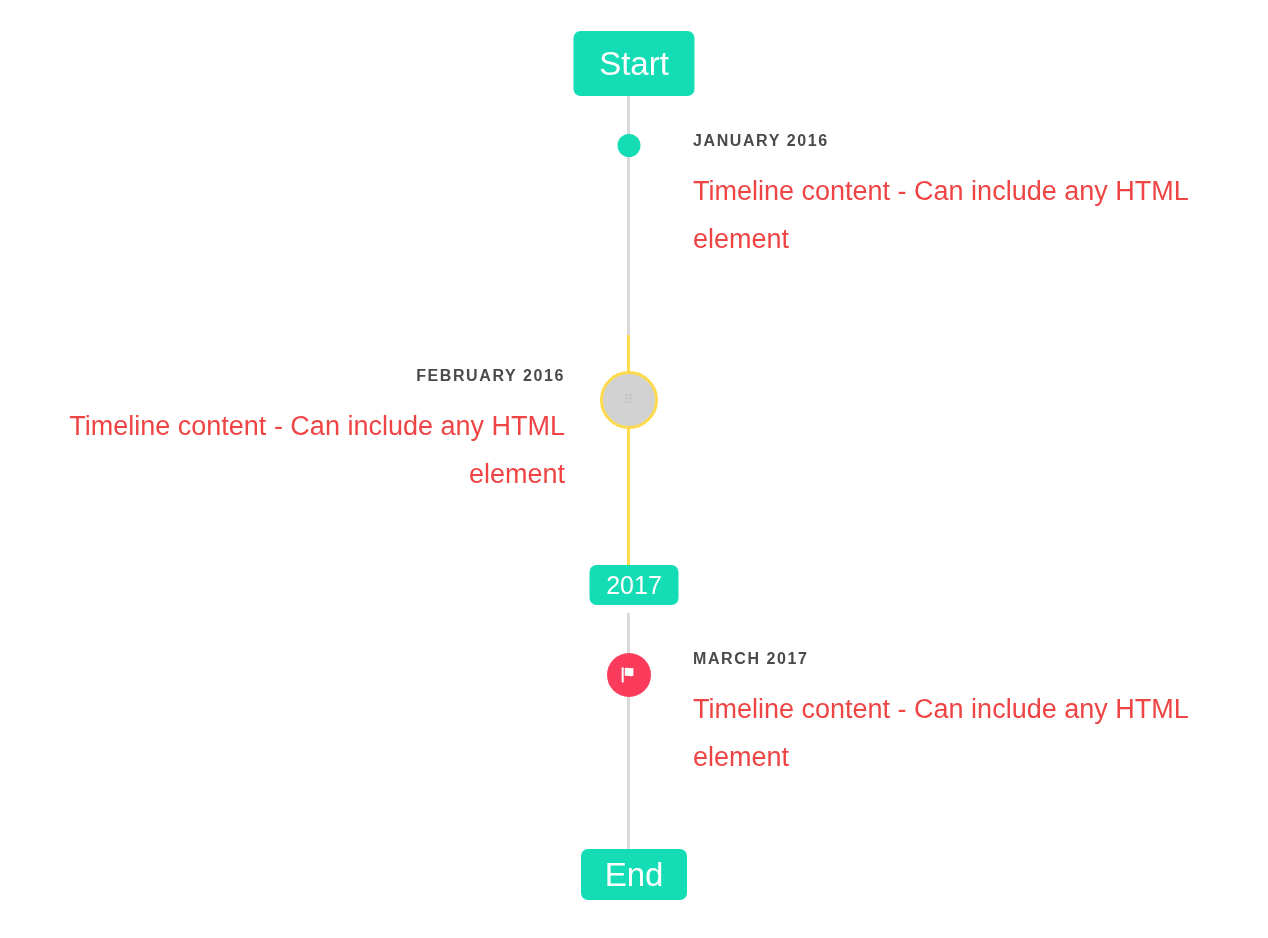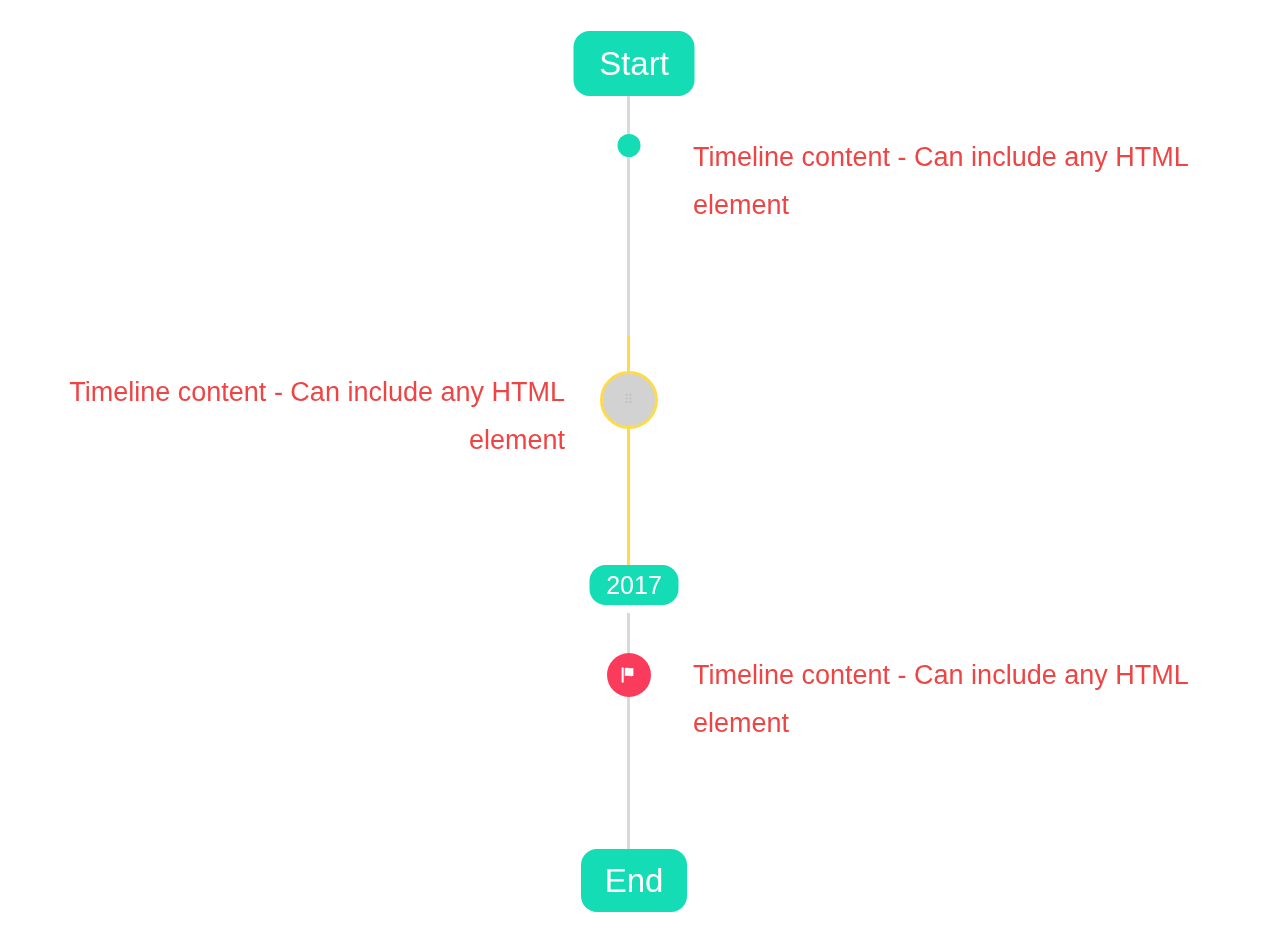--- a/index.html
+++ b/index.html
@@ -31,21 +31,21 @@
   .axis-highlight{ top: 335px; height: 230px; background: #fcdb4e; }
   .axis-bottom   { top: 613px; height: 237px; background: #d9d9d9; }
 
   
   .cap {
     position: absolute;
     left: 50%;
     transform: translateX(-50%);
     background: #14dcb4;
     color: #ffffff;
-    border-radius: 16px;
+    border-radius: 7px;
     display: flex;
     align-items: center;
     justify-content: center;
     font-weight: 400;
     box-sizing: border-box;
     user-select: none;
   }
   .cap-start {
     top: 31px;
     width: 121px;
@@ -54,21 +54,21 @@
   }
   .cap-mid {
     top: 565px;
     width: 89px;
     height: 40px;
     font-size: 25px;
   }
   .cap-end {
     top: 849px;
     width: 106px;
-    height: 63px;
+    height: 51px;
     font-size: 33px;
   }
 
   .content {
     position: absolute;
     top: 0;
   }
   .content-right {
     left: 693px;
     width: 540px;
@@ -140,37 +140,40 @@
 <div class="timeline">
 
   <div class="axis axis-top"></div>
   <div class="axis axis-highlight"></div>
   <div class="axis axis-bottom"></div>
 
   <div class="cap cap-start">Start</div>
 
   <div class="marker marker-dot" style="top:134px;"></div>
   <div class="content content-right" style="top:133px;">
+    <p class="date">JANUARY 2016</p>
     <p class="desc">Timeline content - Can include any HTML element</p>
   </div>
 
   <div class="marker marker-ring" style="top:371px;">
     <span class="placeholder-glyph">⠿</span>
   </div>
   <div class="content content-left" style="top:368px;">
+    <p class="date">FEBRUARY 2016</p>
     <p class="desc">Timeline content - Can include any HTML element</p>
   </div>
 
   <div class="cap cap-mid">2017</div>
 
   <div class="marker marker-flag" style="top:653px;">
     <svg class="flag-svg" width="22" height="22" viewBox="0 0 24 24">
       <rect x="4" y="3.5" width="2.2" height="17" rx="1.1" fill="#ffffff"></rect>
       <path d="M7.4 4.6c3.2-1.5 6.2 1.0 9.4-0.3v8.6c-3.2 1.3-6.2-1.2-9.4 0.3z" fill="#ffffff"></path>
     </svg>
   </div>
   <div class="content content-right" style="top:651px;">
+    <p class="date">MARCH 2017</p>
     <p class="desc">Timeline content - Can include any HTML element</p>
   </div>
 
   <div class="cap cap-end">End</div>
 
 </div>
 
 </body></html>

